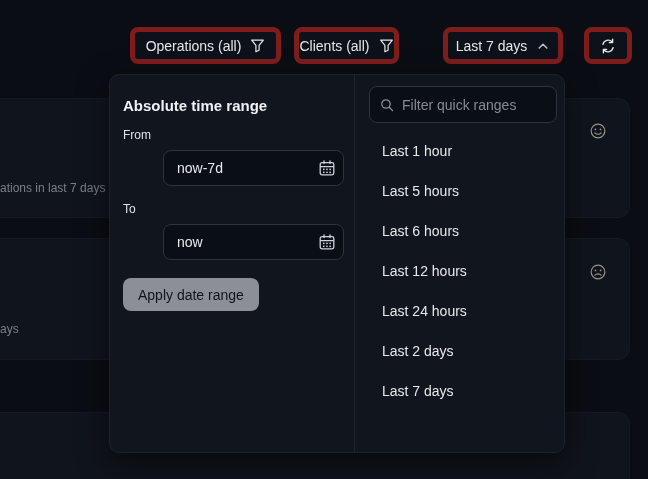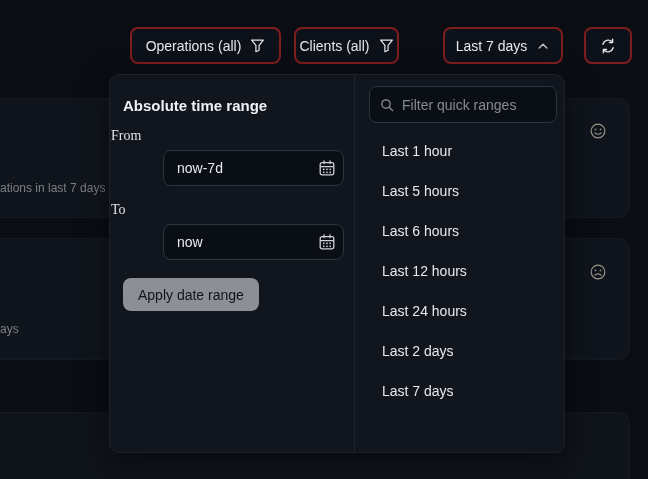--- a/index.html
+++ b/index.html
@@ -40,21 +40,21 @@
   
   .tb-btn {
     position: absolute;
     top: 27px;
     height: 37px;
     display: flex;
     align-items: center;
     justify-content: center;
     gap: 9px;
     background: #0d1119;
-    border: 2px solid #7f1d1d;
+    border: 5px solid #7f1d1d;
     border-radius: 8px;
     color: #e6e8ea;
     font-size: 14px;
     cursor: pointer;
     z-index: 3;
   }
   .tb-btn .lbl { white-space: nowrap; }
   #btn-operations { left: 130px; width: 151px; }
   #btn-clients    { left: 294px; width: 105px; }
   #btn-timerange  { left: 443px; width: 120px; }
@@ -82,24 +82,23 @@
   }
   .tp-heading {
     position: absolute;
     left: 13px; top: 22px;
     font-size: 15px;
     font-weight: bold;
     color: #f0f1f4;
   }
   .tp-label {
     position: absolute;
-    left: 1px;
-    font-size: 14px;
+    left: 13px;
+    font-size: 12px;
     color: #dfe2e6;
-    font-family: Liberation Serif, serif;
   }
   .tp-label.from { top: 53px; }
   .tp-label.to   { top: 127px; }
   .tp-input {
     position: absolute;
     left: 13px;
     width: 181px;
     height: 36px;
     background: #0a0e15;
     border: 1px solid #2e3540;

